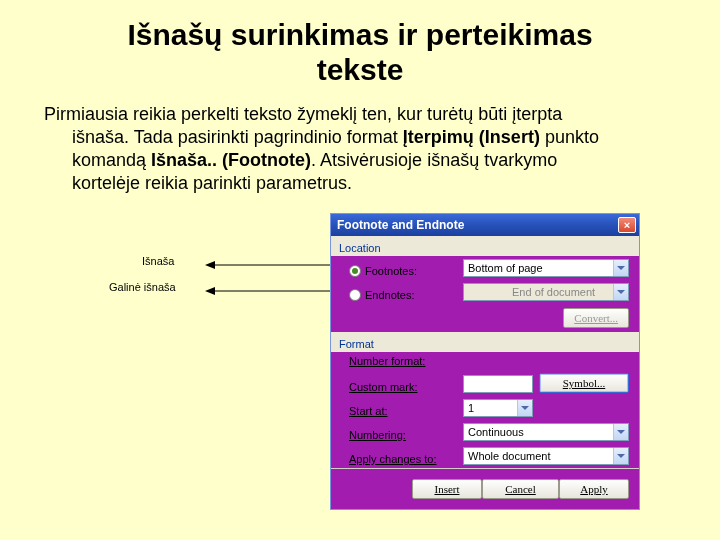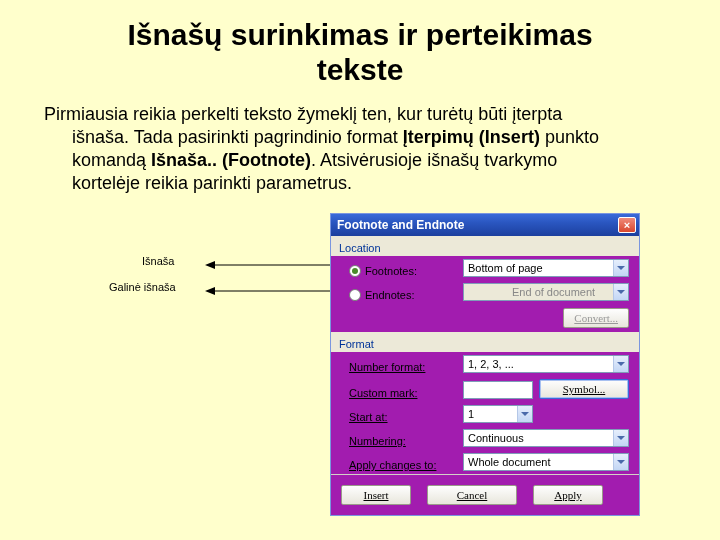--- a/index.html
+++ b/index.html
@@ -80,21 +80,21 @@
 .btn {
   height: 20px; padding: 0 10px;
   background: linear-gradient(#fefefe,#e8e6dc);
   border: 1px solid #9a9a8a; border-radius: 2px;
   font-size: 11px; font-family: Tahoma;
   display: inline-flex; align-items: center; justify-content: center; text-decoration: underline;
 }
 .btn.disabled { color: #999; }
 .btn.focus { border: 1px solid #3a6ad9; box-shadow: inset 0 0 0 1px #a8c0f0; }
 .btns-right { display: flex; justify-content: flex-end; padding: 4px 10px; }
-.footer-btns { display: flex; gap: 16px; padding: 10px; border-top: 1px solid #d4d0c8; }
+.footer-btns { display: flex; justify-content: flex-end; gap: 0; padding: 10px; border-top: 1px solid #d4d0c8; }
 
 .ann-label { position: absolute; font-size: 11px; text-align: left; }
 .arrow-svg { position: absolute; }
 </style>
 </head>
 <body>
 
 <h1 class="title">Išnašų surinkimas ir perteikimas tekste</h1>
 
 <p class="body-text">
@@ -147,24 +147,20 @@
         <span class="dd-arrow"></span>
       </div>
     </div>
     <div class="btns-right">
       <span class="btn disabled">Convert...</span>
     </div>
 
     <div class="section-head">Format</div>
     <div class="row">
       <label>Number format:</label>
-      <div class="dropdown">
-        <span>1, 2, 3, ...</span>
-        <span class="dd-arrow"></span>
-      </div>
     </div>
     <div class="row">
       <label>Custom mark:</label>
       <div class="textinput" style="flex:0 0 70px"></div>
       <span class="btn focus" style="flex:1">Symbol...</span>
     </div>
     <div class="row">
       <label>Start at:</label>
       <div class="dropdown" style="flex:0 0 70px">
         <span>1</span>
@@ -182,18 +178,18 @@
     <div class="row">
       <label>Apply changes to:</label>
       <div class="dropdown">
         <span>Whole document</span>
         <span class="dd-arrow"></span>
       </div>
     </div>
 
     <div class="footer-btns">
       <span class="btn" style="width:70px">Insert</span>
-      <span class="btn" style="width:90px">Cancel</span>
+      <span class="btn" style="width:77px">Cancel</span>
       <span class="btn" style="width:70px">Apply</span>
     </div>
   </div>
 
 </div>
 
 </body></html>

